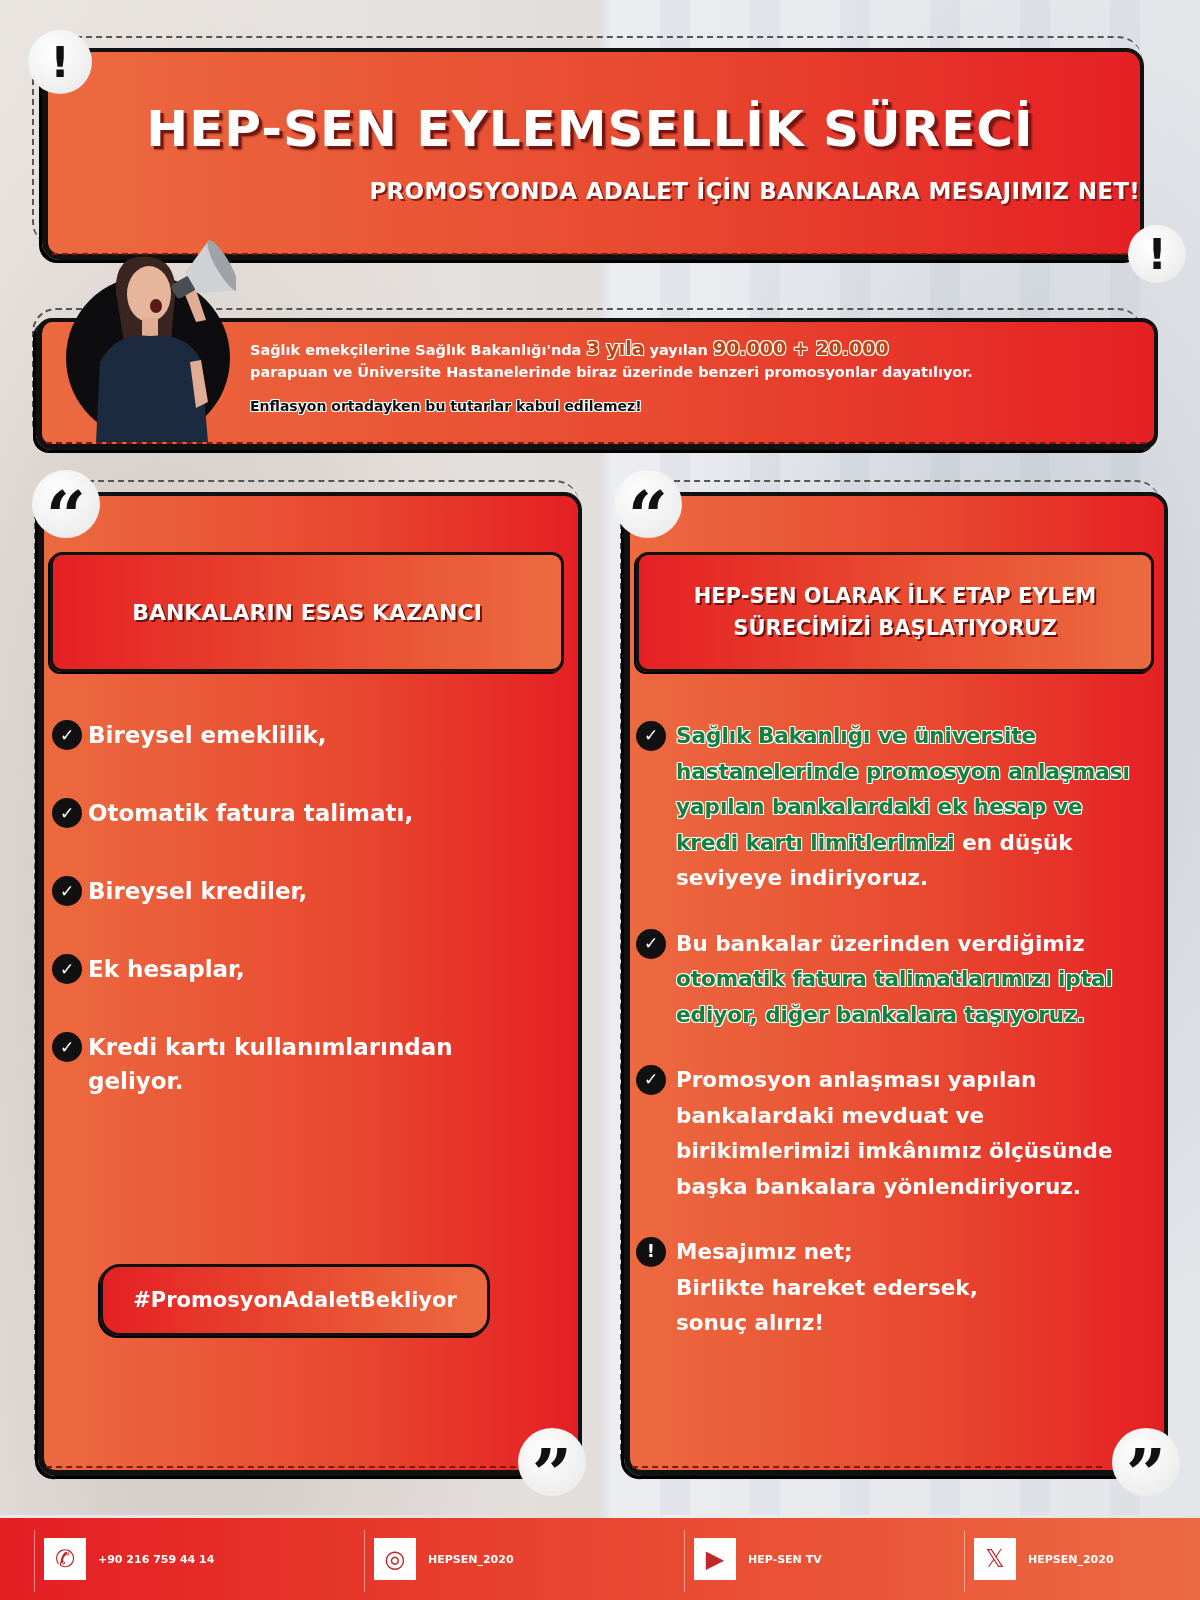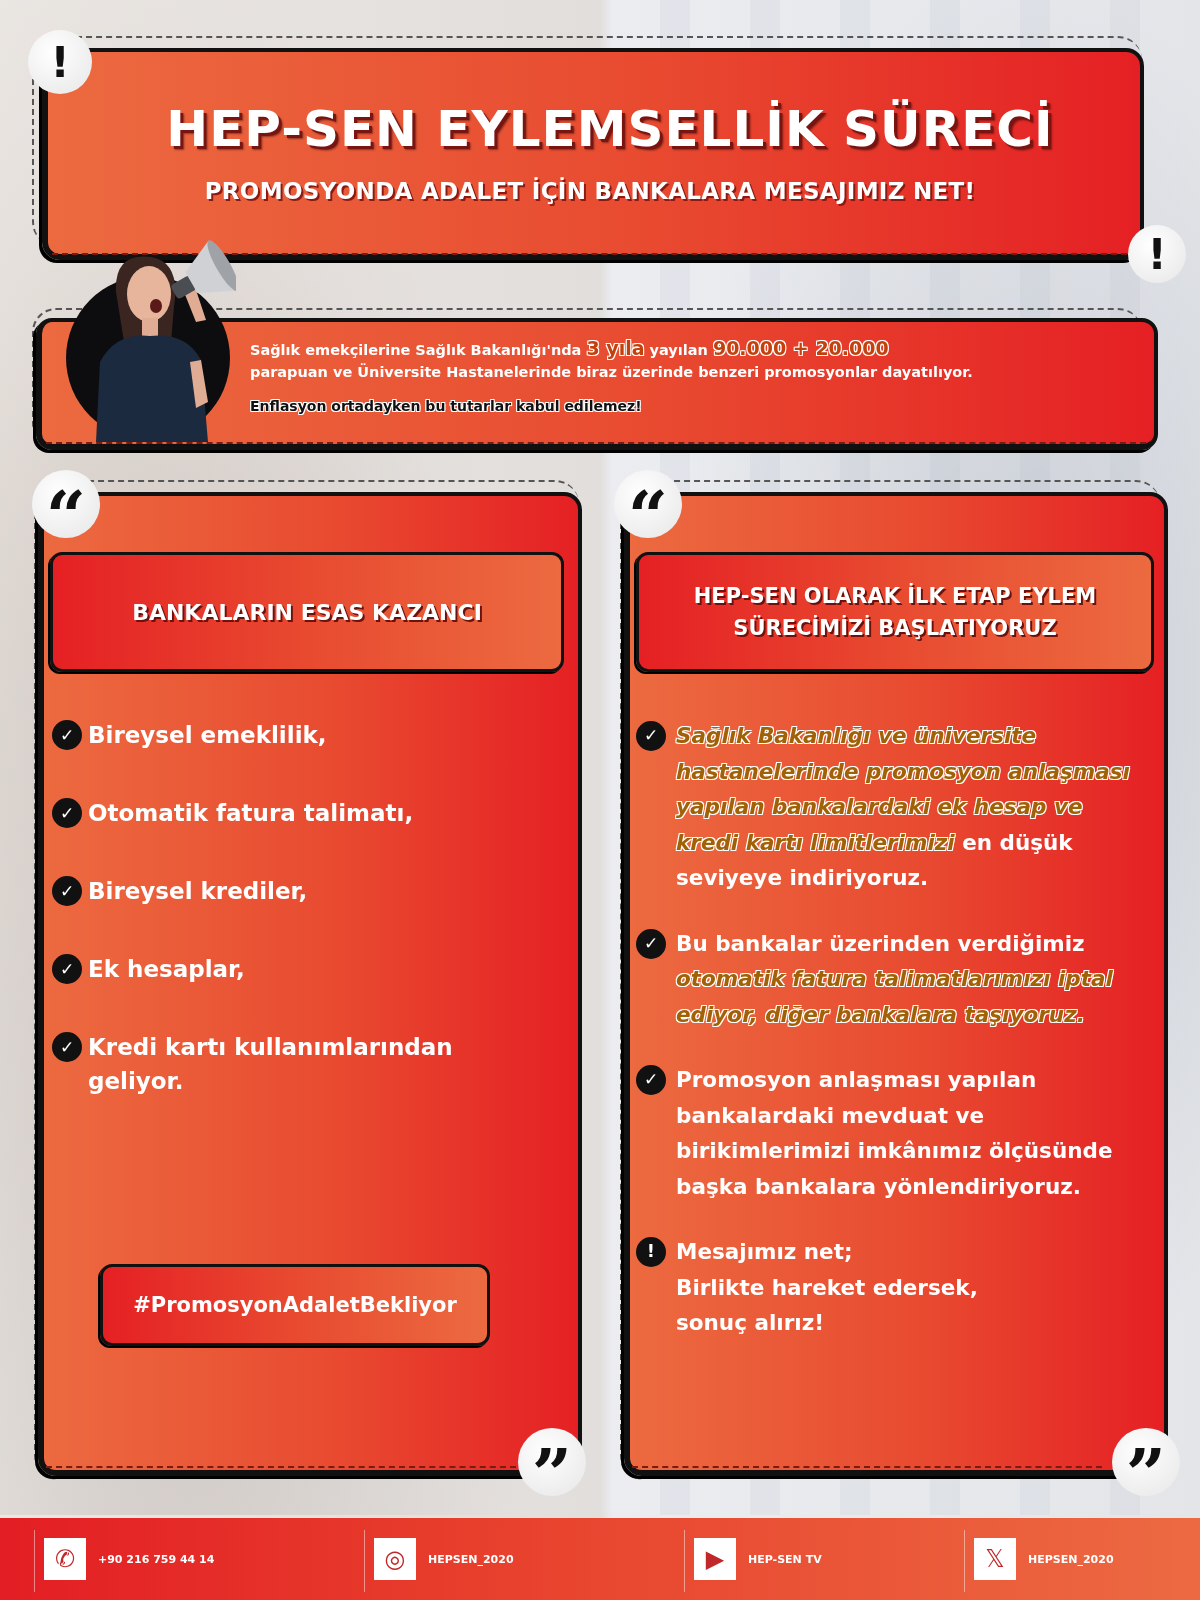--- a/index.html
+++ b/index.html
@@ -50,24 +50,24 @@
     display: flex; align-items: center; justify-content: center;
     font-weight: 900; color: #111;
   }
   .badge.excl { font-size: 42px; font-family: "DejaVu Sans", sans-serif; }
   .badge.quote { font-size: 70px; font-family: "DejaVu Serif", serif; line-height: 1; padding-top: 26px; }
 
   
   .title-main {
     position: absolute; left: 40px; top: 100px; width: 1100px; text-align: center;
     font-family: "DejaVu Sans", sans-serif; font-weight: 900; font-size: 50px; letter-spacing: 1px;
-    color: #fff; text-shadow: 3px 3px 0 #7a1410, 4px 4px 2px rgba(0,0,0,0.4); margin-left: 20px;
+    color: #fff; text-shadow: 3px 3px 0 #7a1410, 4px 4px 2px rgba(0,0,0,0.4);
   }
   .title-sub {
-    position: absolute; left: 40px; top: 178px; width: 1100px; text-align: center;
+    position: absolute; left: 40px; top: 178px; width: 1100px; text-align: right;
     font-family: "DejaVu Sans", sans-serif; font-weight: 800; font-size: 23px; letter-spacing: 0.3px;
     color: #fff; text-shadow: 2px 2px 0 #8a1a12;
   }
 
   
   .intro-text {
     position: absolute; left: 250px; top: 337px; width: 880px;
     font-family: "DejaVu Sans", sans-serif; color: #fff; font-size: 14.5px; font-weight: 700;
     line-height: 22px;
   }
@@ -99,37 +99,36 @@
     font-family: "DejaVu Sans", sans-serif; font-weight: 700; font-size: 23px; color: #fff;
     line-height: 34px;
   }
   .check {
     flex: 0 0 30px; width: 30px; height: 30px; border-radius: 50%; background: #111;
     color: #fff; font-size: 17px; display: flex; align-items: center; justify-content: center;
     margin-right: 6px; margin-top: 2px;
   }
 
   .hashtag {
-    position: absolute; left: 100px; top: 1264px; width: 390px; height: 82px;
-    border: 3px solid #111; border-radius: 12px;
+    position: absolute; left: 100px; top: 1264px; width: 390px; height: 72px;
+    border: 3px solid #111; border-radius: 20px;
     background: linear-gradient(90deg, #e52024 0%, #e84a30 50%, #ec6a40 100%);
     display: flex; align-items: center; justify-content: center;
     font-family: "DejaVu Sans", sans-serif; font-weight: 800; font-size: 21px; color: #fff;
     box-shadow: -2px 2px 0 #000;
   }
 
   .list-right { position: absolute; left: 636px; top: 718px; width: 510px; }
   .ri { display: flex; align-items: flex-start; margin-bottom: 30px;
     font-family: "DejaVu Sans", sans-serif; font-weight: 800; font-size: 21.5px; line-height: 35.5px; }
   .ri .check { margin-right: 10px; margin-top: 3px; }
   .ri .txt { color: #fff; }
   .dark {
-    color: #a16207;
+    color: #15803d;
     text-shadow: -1px -1px 0 #fff, 1px -1px 0 #fff, -1px 1px 0 #fff, 1px 1px 0 #fff;
-    font-style: italic;
   }
 
   
   .footer {
     position: absolute; left: 0; top: 1518px; width: 1200px; height: 82px;
     background: linear-gradient(90deg, #e31e24 0%, #e8432e 45%, #ec6a42 100%);
     display: flex;
   }
   .f-item { position: relative; display: flex; align-items: center; height: 82px; }
   .f-sep { position: absolute; left: 0; top: 12px; height: 62px; width: 1px; background: rgba(255,255,255,0.45); }

